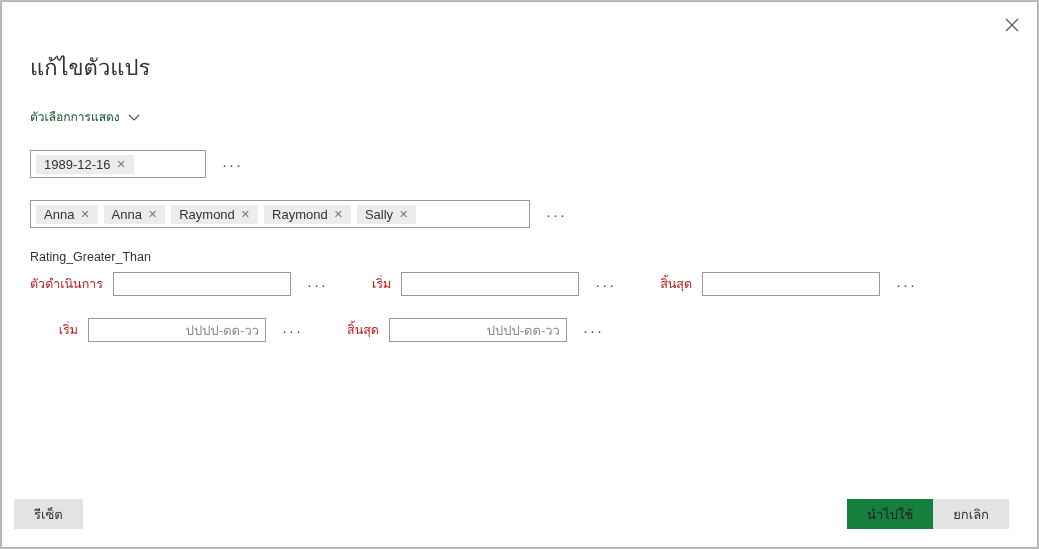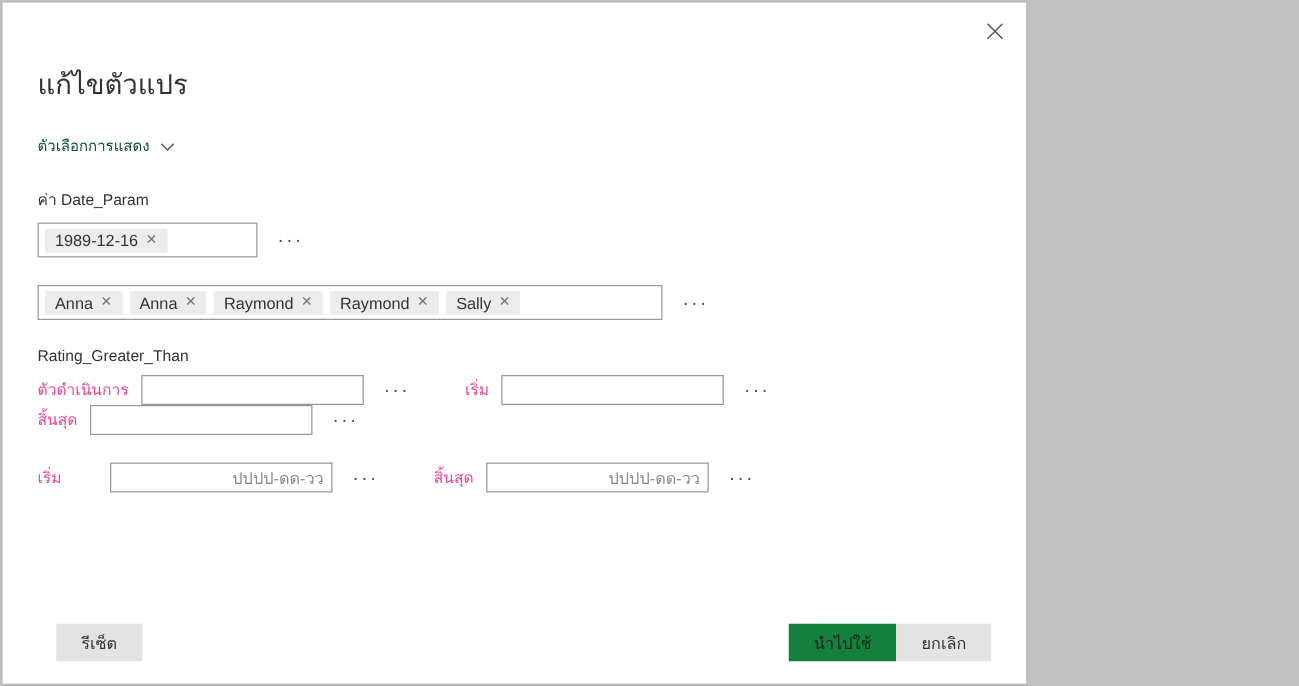--- a/index.html
+++ b/index.html
@@ -6,21 +6,21 @@
     body {
       margin: 0;
       padding: 0;
       font-family: 'Segoe UI', Tahoma, sans-serif;
       background: #c0c0c0;
       width: 1039px;
       height: 549px;
     }
     .dialog {
       background: #fff;
-      width: 819px;
+      width: 1035px;
       height: 545px;
       margin: 2px;
       position: relative;
       padding: 20px 28px 0;
       box-shadow: 0 0 2px rgba(0,0,0,0.25);
     }
     .close-btn {
       position: absolute;
       top: 16px;
       right: 18px;
@@ -80,38 +80,39 @@
     }
     .ellipsis {
       color: #444;
       font-size: 15px;
       letter-spacing: 2px;
       margin-left: 16px;
       cursor: pointer;
     }
     .sub-label {
       font-size: 12.5px;
-      color: #ec4899;
+      color: #b91c1c;
       margin-right: 10px;
       white-space: nowrap;
+      text-align: right;
     }
     .txt-input {
       border: 1px solid #999;
       height: 24px;
       font-size: 13px;
       padding: 2px 6px;
       background: #fff;
     }
     .txt-input::placeholder { color: #8a8a8a; text-align: right; }
     .group { display: flex; align-items: center; margin-right: 44px; }
     .group:last-child { margin-right: 0; }
     .footer {
       position: absolute;
       bottom: 18px;
-      left: 43px;
+      left: 12px;
       right: 28px;
       display: flex;
       align-items: center;
     }
     .btn {
       height: 30px;
       padding: 0 20px;
       font-size: 13px;
       border: none;
       cursor: pointer;
@@ -139,21 +140,20 @@
     <span>ตัวเลือกการแสดง</span>
     <span class="chev">
       <svg viewBox="0 0 12 8">
           <polyline points="1,2 6,7 11,2" fill="none" stroke="#555" stroke-width="1.2"></polyline>
         </svg>
     </span>
   </div>
 
   
   <div class="field-row">
-    <div class="field-label">ค่า Date_Param</div>
     <div class="inline-row">
       <div class="pill-box" style="width:176px">
         <span class="pill">
           <span>1989-12-16</span>
           <span class="pill-x">✕</span>
         </span>
       </div>
       <span class="ellipsis">···</span>
     </div>
   </div>

